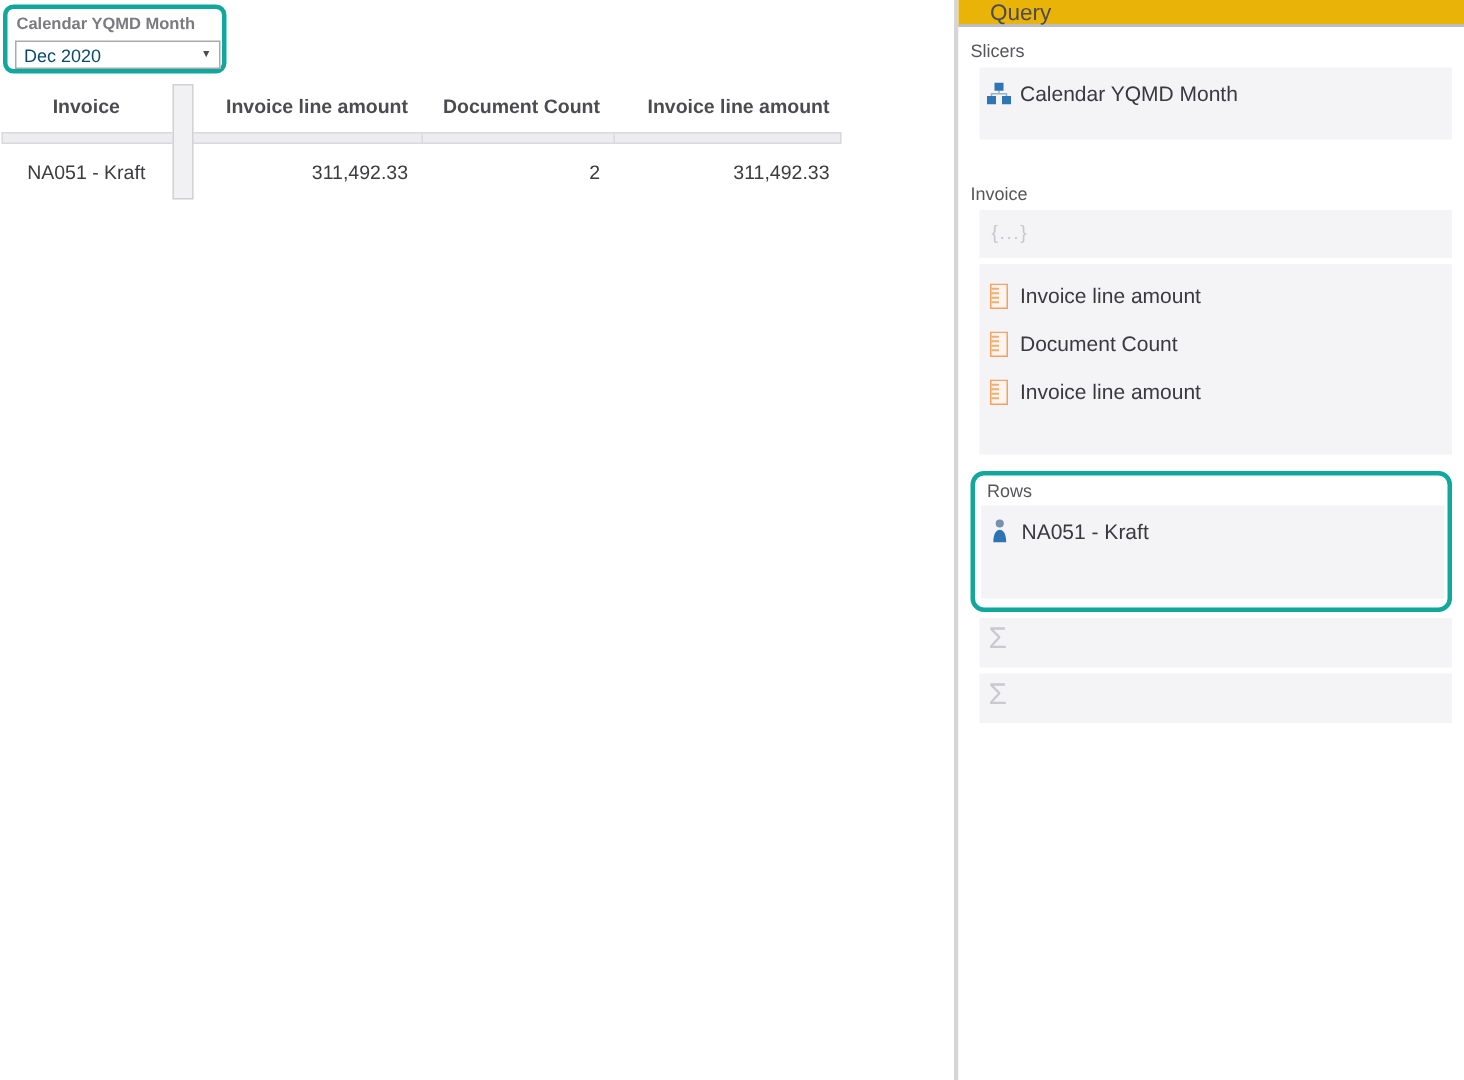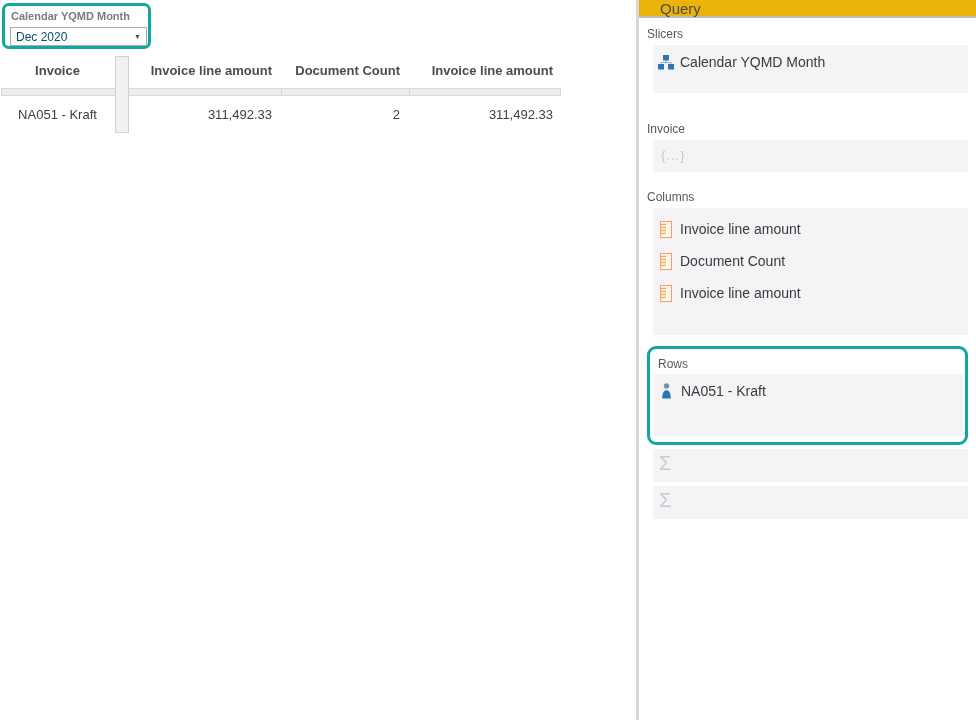--- a/index.html
+++ b/index.html
@@ -56,21 +56,21 @@
   .lbl-cell { margin-top:17px; }
   .box-cell { margin-top:4px; height:33px; padding:2px 0 0 6px; }
   .ph-braces { font-size:13px; color:#c7c7cc; letter-spacing:1px; }
   .ph-sigma { font-size:20px; color:#c9c9ce; line-height:24px; }
   .item { display:flex; align-items:center; height:32px; padding-left:4px; cursor:default; }
   .box-slicers .item, .box-rows .item { height:24px; }
   .ic { display:inline-flex; width:17px; justify-content:center; margin-right:6px; flex:none; }
   .item-label { font-size:14px; color:#3a3a3e; white-space:nowrap; }
   .rows-highlight { margin-top:11px; margin-left:8px; width:321px;
                     border:3px solid #12a79c; border-radius:9px;
-                    padding:8px 2px 6px 2px; background:#fff; }
+                    padding:3px 2px 6px 2px; background:#fff; }
   .rows-highlight .sec-label { margin-left:6px; }
   .box-rows { margin-left:2px; margin-top:3px; width:309px; height:62px; padding-top:5px; }
 </style>
 </head>
 <body>
 
 <div class="screen">
 
   <div class="slicer">
     <div class="slicer-label">Calendar YQMD Month</div>
@@ -121,21 +121,20 @@
           </span>
           <span class="item-label">Calendar YQMD Month</span>
         </div>
       </div>
 
       <div class="sec-label lbl-filters">Invoice</div>
       <div class="sec-box box-filters">
         <span class="ph-braces">{...}</span>
       </div>
 
-      <div class="sec-label lbl-columns">Columns</div>
       <div class="sec-box box-columns">
         <div class="item">
           <span class="ic">
             <svg width="12" height="17" viewBox="0 0 12 17">
               <rect x="0.5" y="0.5" width="11" height="16" fill="#fef6ee" stroke="#f0a163"></rect>
               <path d="M1 3.5 H6 M1 6.5 H6 M1 9.5 H6 M1 12.5 H6" stroke="#f3ad74" stroke-width="1.4"></path>
             </svg>
           </span>
           <span class="item-label">Invoice line amount</span>
         </div>

